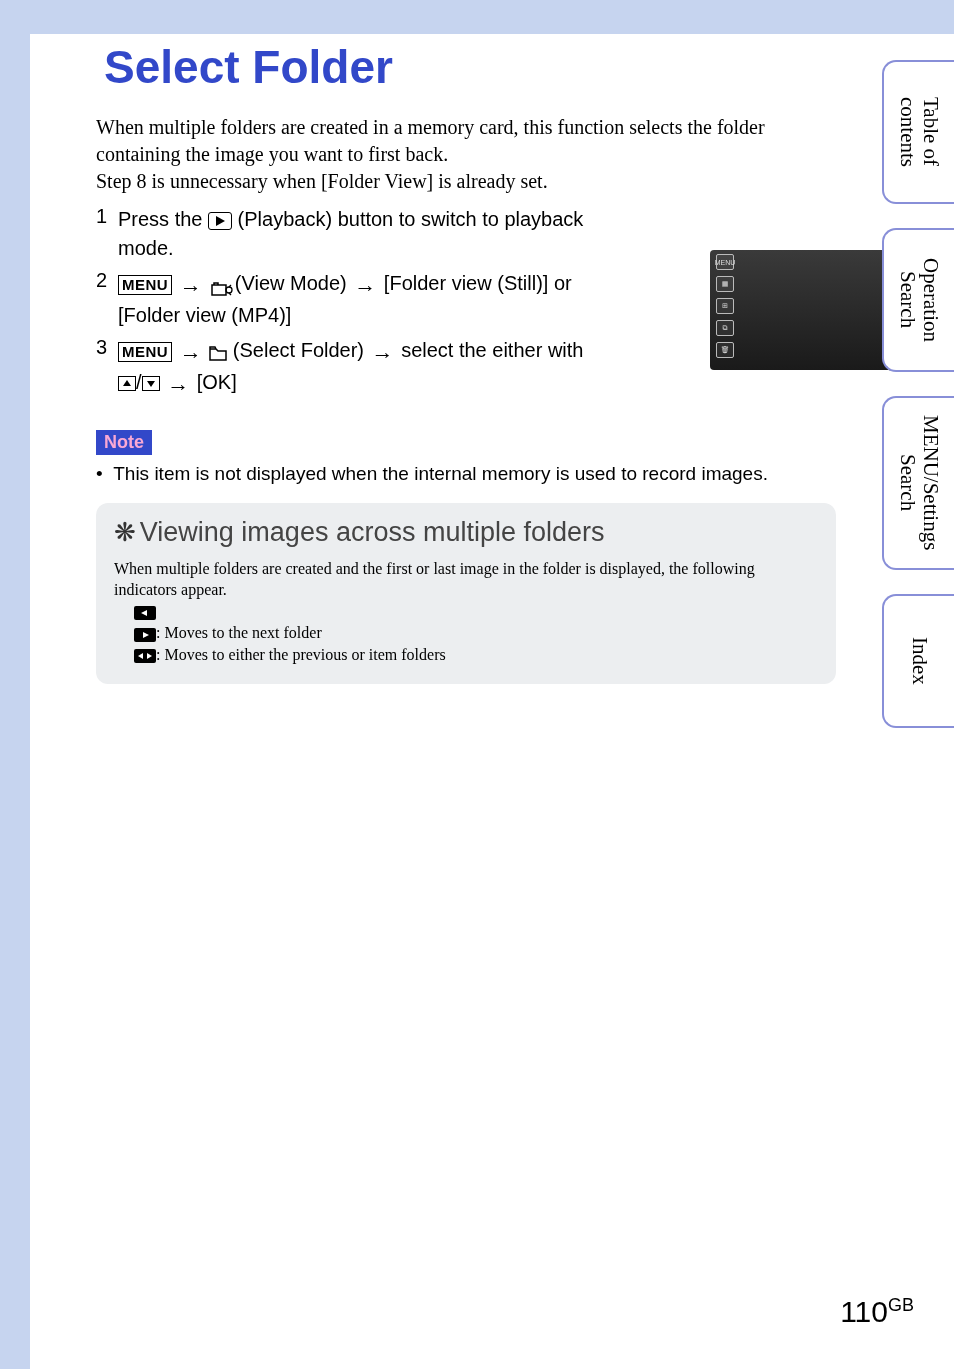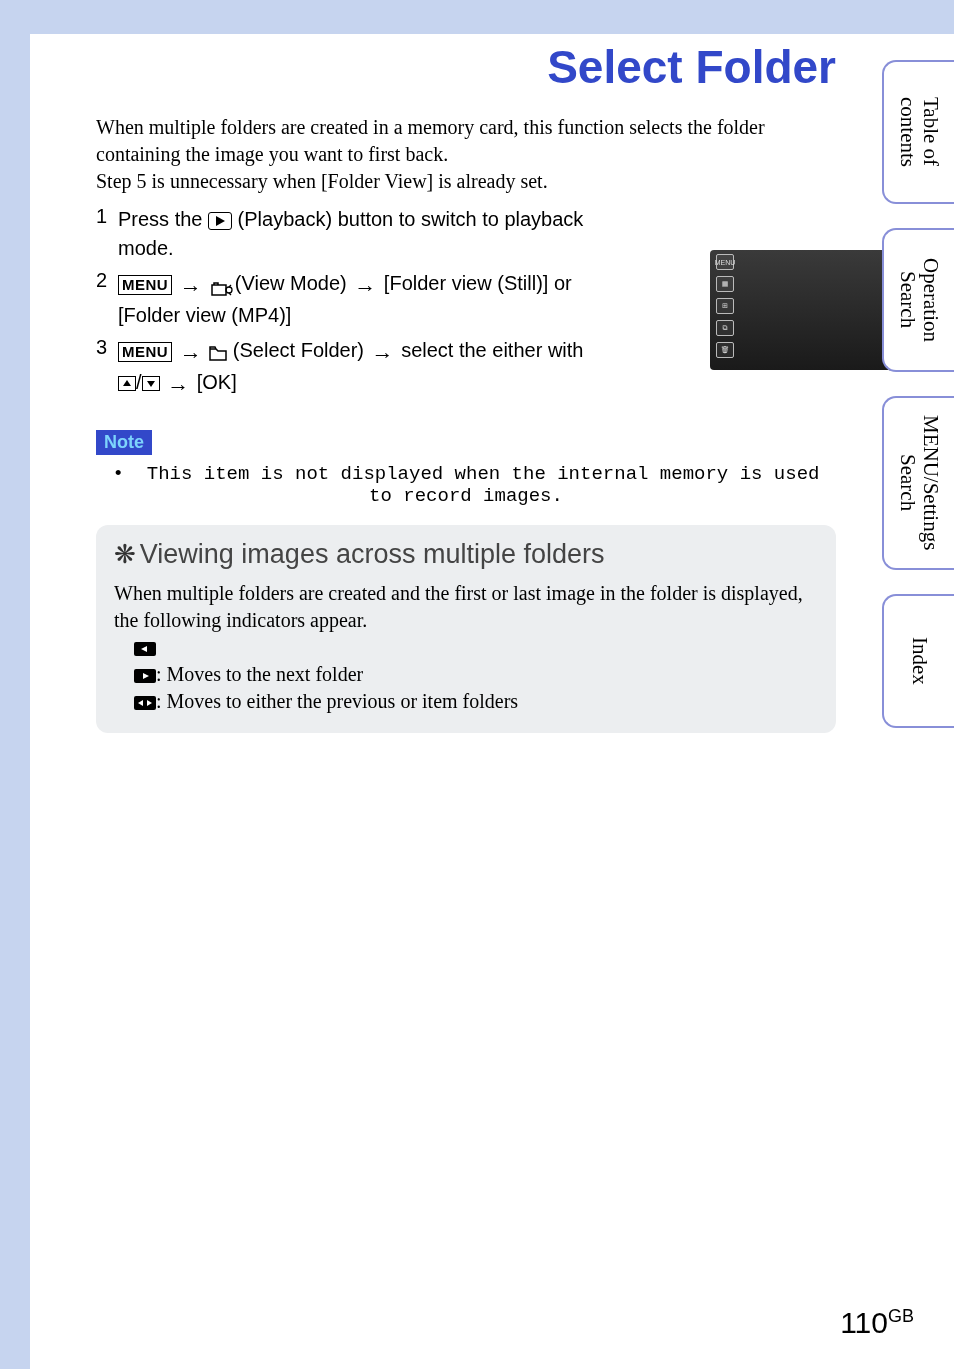--- a/index.html
+++ b/index.html
@@ -31,21 +31,20 @@
     left: 96px;
     top: 40px;
     width: 740px;
   }
   h1.page-title {
     color: #3248c9;
     font-size: 46px;
     font-weight: bold;
     margin: 0 0 20px 8px;
     font-family: Arial, Helvetica, sans-serif;
-    text-align: right;
   }
   .intro {
     font-family: "Times New Roman", Times, serif;
     font-size: 20px;
     line-height: 1.35;
     margin-bottom: 10px;
   }
   .steps {
     font-family: Arial, Helvetica, sans-serif;
     font-size: 20px;
@@ -158,31 +157,30 @@
     border-radius: 2px;
     font-size: 7px;
     color:#ddd;
     display:flex; align-items:center; justify-content:center;
   }
 
   
   .note-label {
     display: inline-block;
     background: #3248c9;
-    color: #7dd3fc;
+    color: #f9a8d4;
     font-weight: bold;
     font-size: 18px;
     padding: 2px 8px;
     margin-top: 24px;
   }
   .note-item {
-    font-family: Liberation Mono, monospace;
+    font-family: Liberation Sans, sans-serif;
     font-size: 19px;
     margin-top: 8px;
-    text-align: center;
   }
 
   
   .tip-box {
     background: #eceef0;
     border-radius: 12px;
     padding: 14px 18px 18px 18px;
     margin-top: 18px;
   }
   .tip-title {
@@ -192,21 +190,21 @@
     align-items:center;
     gap:4px;
     margin-bottom: 10px;
   }
   .tip-title .bulb {
     font-size: 26px;
     color:#333;
   }
   .tip-body {
     font-family: "Times New Roman", Times, serif;
-    font-size: 20px;
+    font-size: 16px;
     line-height: 1.35;
   }
   .ind-icon {
     display:inline-block;
     width:22px; height:14px;
     background:#000;
     border-radius:2px;
     vertical-align:middle;
     position:relative;
     margin-left: 20px;
@@ -254,41 +252,41 @@
     color:#000;
   }
   .tab.t2 { height: 140px; }
   .tab.t3 { height: 170px; }
   .tab.t4 { height: 130px; }
 
   
   .footer {
     position:absolute;
     right: 40px;
-    bottom: 29px;
+    bottom: 40px;
     font-family: Arial, sans-serif;
     font-size: 30px;
   }
   .footer .gb {
     font-size: 18px;
     vertical-align: top;
   }
 </style>
 </head>
 <body>
 
 <div class="top-bar"></div>
 <div class="left-bar"></div>
 
 <div class="content">
   <h1 class="page-title">Select Folder</h1>
 
   <div class="intro">
     <span>When multiple folders are created in a memory card, this function selects the folder containing the image you want to first back.</span><br>
-    <span>Step 5 is unnecessary when [Folder View] is already set.</span>
+    <span>Step 8 is unnecessary when [Folder View] is already set.</span>
   </div>
 
   <div class="steps" style="width:510px;">
     <div class="step-row">
       <div class="step-num">1</div>
       <div class="step-body">
         <span>Press the </span><span class="play-btn"></span><span> (Playback) button to switch to playback mode.</span>
       </div>
     </div>
 

